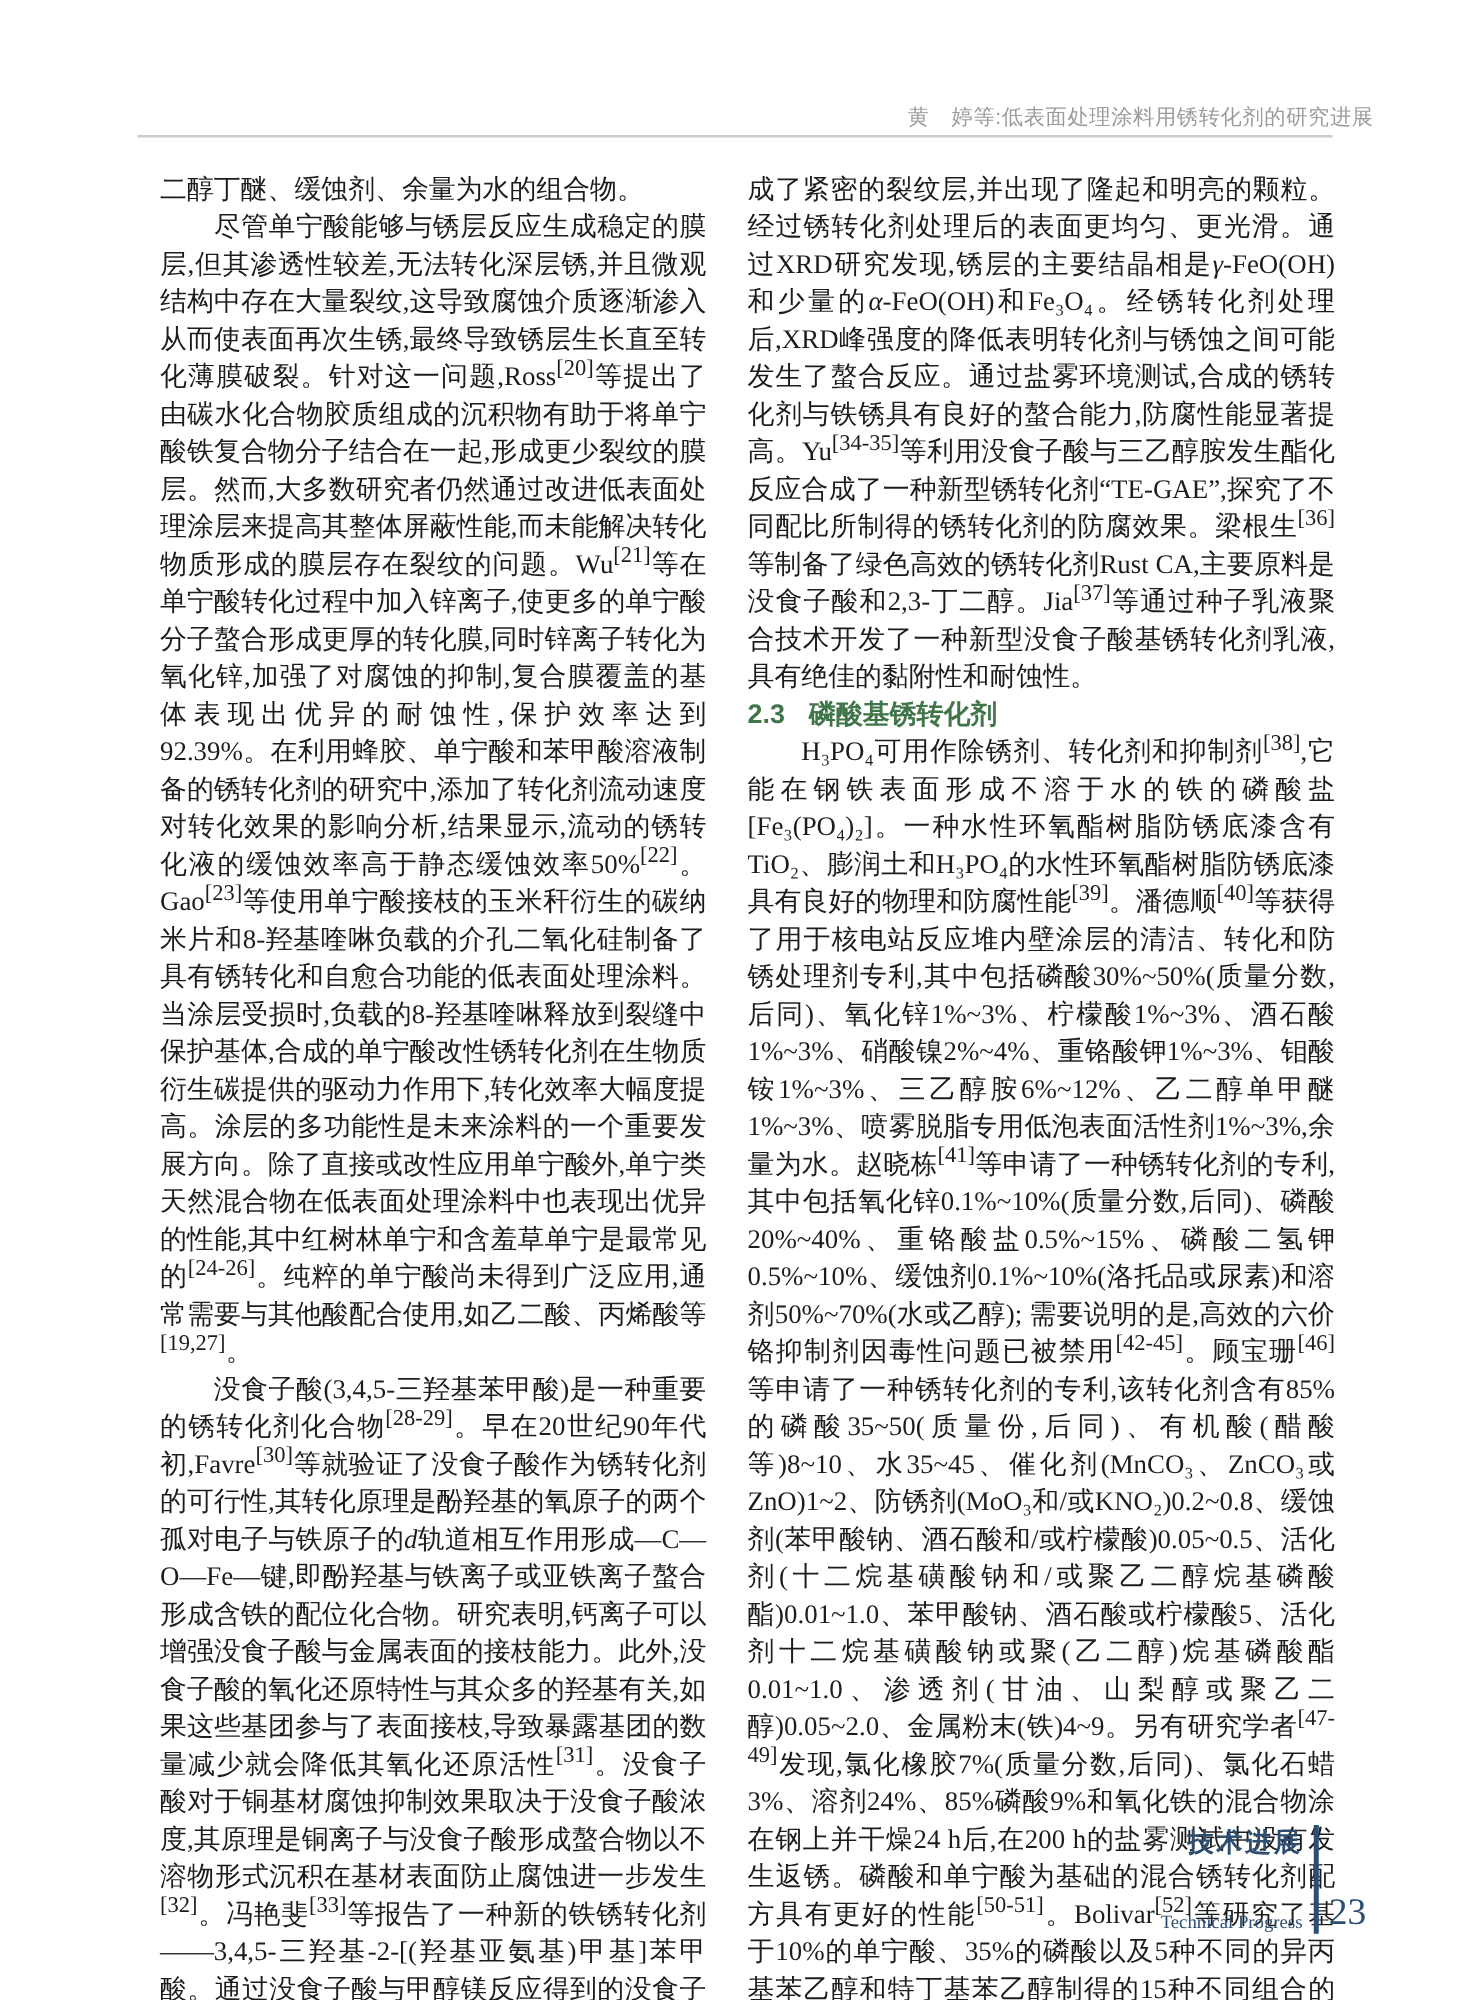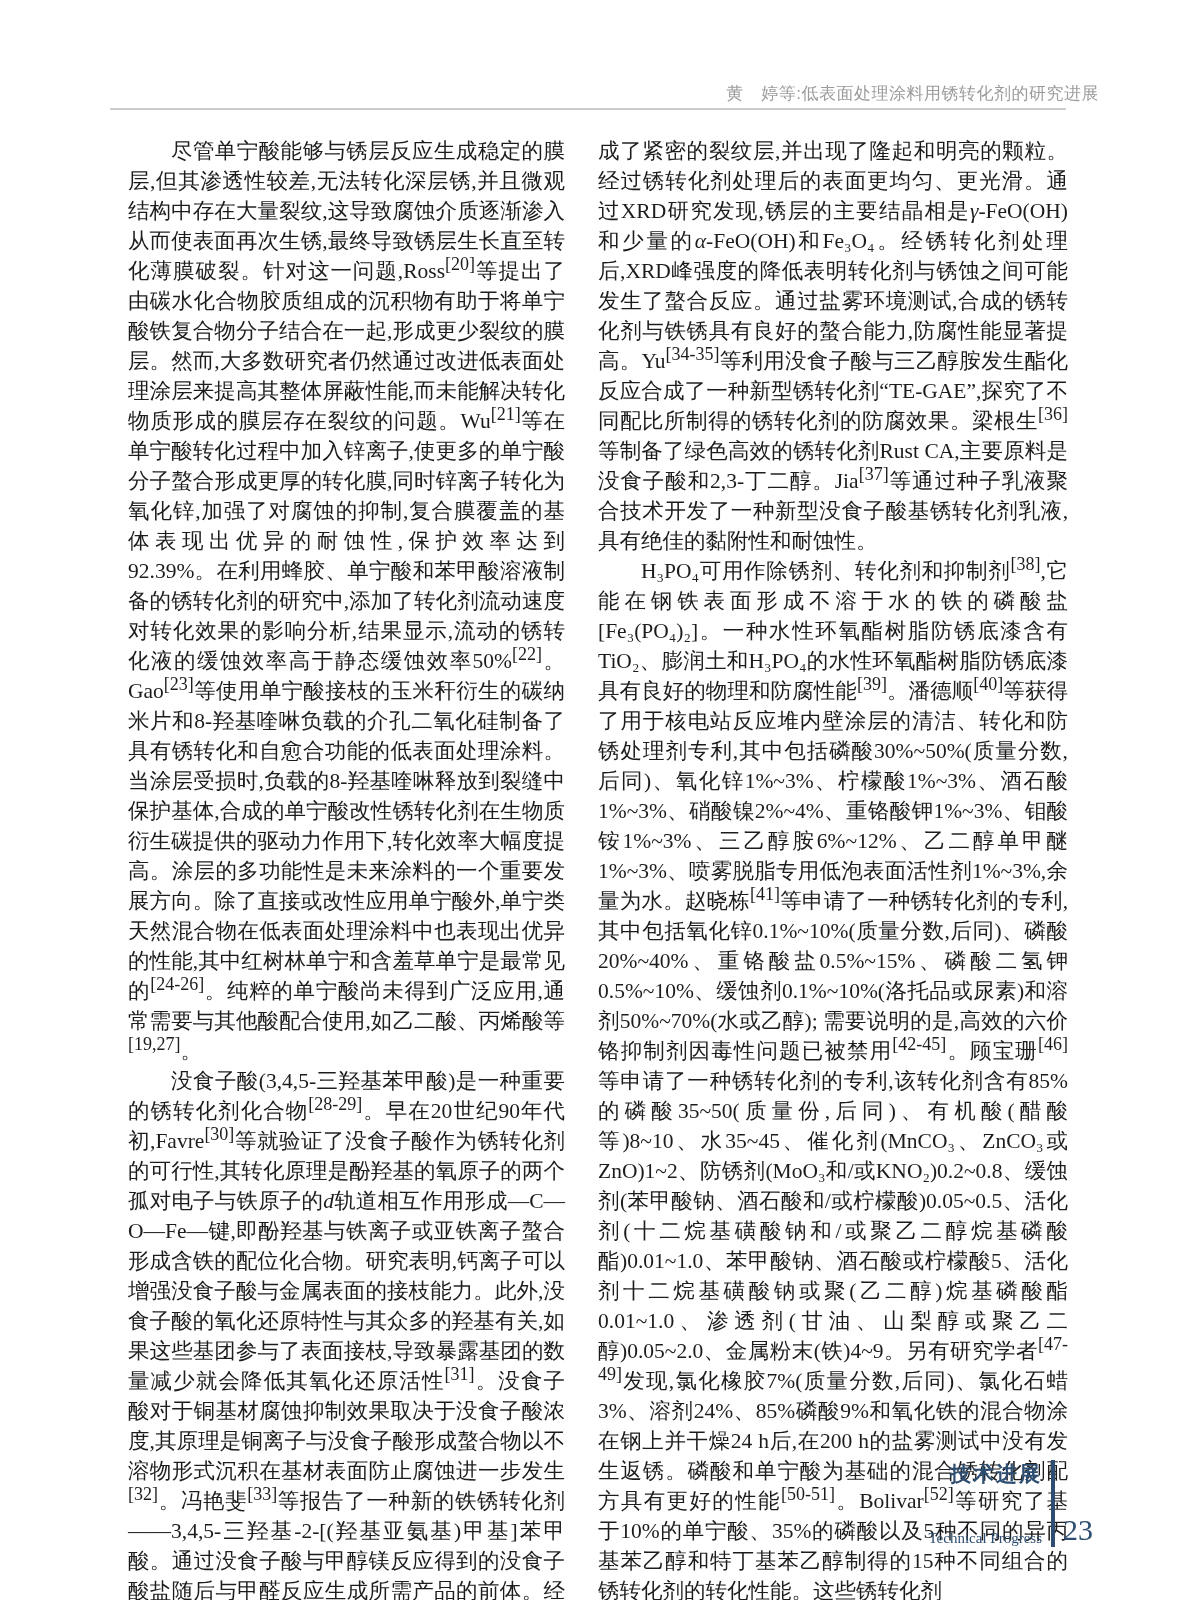--- a/index.html
+++ b/index.html
@@ -87,25 +87,27 @@
 </head>
 <body>
 
 <div class="page">
 
   <div class="running-title">黄　婷等:低表面处理涂料用锈转化剂的研究进展</div>
   <div class="header-rule"></div>
 
   <div class="columns">
     <div class="col col-left">
+        <p><span>二醇丁醚、缓蚀剂、余量为水的组合物。</span></p>
         <p class="indent"><span>尽管单宁酸能够与锈层反应生成稳定的膜层,但其渗透性较差,无法转化深层锈,并且微观结构中存在大量裂纹,这导致腐蚀介质逐渐渗入从而使表面再次生锈,最终导致锈层生长直至转化薄膜破裂。针对这一问题,Ross</span><sup>[20]</sup><span>等提出了由碳水化合物胶质组成的沉积物有助于将单宁酸铁复合物分子结合在一起,形成更少裂纹的膜层。然而,大多数研究者仍然通过改进低表面处理涂层来提高其整体屏蔽性能,而未能解决转化物质形成的膜层存在裂纹的问题。Wu</span><sup>[21]</sup><span>等在单宁酸转化过程中加入锌离子,使更多的单宁酸分子螯合形成更厚的转化膜,同时锌离子转化为氧化锌,加强了对腐蚀的抑制,复合膜覆盖的基体表现出优异的耐蚀性,保护效率达到92.39%。在利用蜂胶、单宁酸和苯甲酸溶液制备的锈转化剂的研究中,添加了转化剂流动速度对转化效果的影响分析,结果显示,流动的锈转化液的缓蚀效率高于静态缓蚀效率50%</span><sup>[22]</sup><span>。Gao</span><sup>[23]</sup><span>等使用单宁酸接枝的玉米秆衍生的碳纳米片和8-羟基喹啉负载的介孔二氧化硅制备了具有锈转化和自愈合功能的低表面处理涂料。当涂层受损时,负载的8-羟基喹啉释放到裂缝中保护基体,合成的单宁酸改性锈转化剂在生物质衍生碳提供的驱动力作用下,转化效率大幅度提高。涂层的多功能性是未来涂料的一个重要发展方向。除了直接或改性应用单宁酸外,单宁类天然混合物在低表面处理涂料中也表现出优异的性能,其中红树林单宁和含羞草单宁是最常见的</span><sup>[24-26]</sup><span>。纯粹的单宁酸尚未得到广泛应用,通常需要与其他酸配合使用,如乙二酸、丙烯酸等</span><sup>[19,27]</sup><span>。</span></p>
         <p class="indent"><span>没食子酸(3,4,5-三羟基苯甲酸)是一种重要的锈转化剂化合物</span><sup>[28-29]</sup><span>。早在20世纪90年代初,Favre</span><sup>[30]</sup><span>等就验证了没食子酸作为锈转化剂的可行性,其转化原理是酚羟基的氧原子的两个孤对电子与铁原子的</span><i>d</i><span>轨道相互作用形成—C—O—Fe—键,即酚羟基与铁离子或亚铁离子螯合形成含铁的配位化合物。研究表明,钙离子可以增强没食子酸与金属表面的接枝能力。此外,没食子酸的氧化还原特性与其众多的羟基有关,如果这些基团参与了表面接枝,导致暴露基团的数量减少就会降低其氧化还原活性</span><sup>[31]</sup><span>。没食子酸对于铜基材腐蚀抑制效果取决于没食子酸浓度,其原理是铜离子与没食子酸形成螯合物以不溶物形式沉积在基材表面防止腐蚀进一步发生</span><sup>[32]</sup><span>。冯艳斐</span><sup>[33]</sup><span>等报告了一种新的铁锈转化剂——3,4,5-三羟基-2-[(羟基亚氨基)甲基]苯甲酸。通过没食子酸与甲醇镁反应得到的没食子酸盐随后与甲醛反应生成所需产品的前体。经过氧化反应,最终得到化合物。处理后的锈层形</span></p>
       </div>
     <div class="col col-right">
         <p><span>成了紧密的裂纹层,并出现了隆起和明亮的颗粒。经过锈转化剂处理后的表面更均匀、更光滑。通过XRD研究发现,锈层的主要结晶相是</span><i>γ</i><span>-FeO(OH)和少量的</span><i>α</i><span>-FeO(OH)和Fe₃O₄。经锈转化剂处理后,XRD峰强度的降低表明转化剂与锈蚀之间可能发生了螯合反应。通过盐雾环境测试,合成的锈转化剂与铁锈具有良好的螯合能力,防腐性能显著提高。Yu</span><sup>[34-35]</sup><span>等利用没食子酸与三乙醇胺发生酯化反应合成了一种新型锈转化剂“TE-GAE”,探究了不同配比所制得的锈转化剂的防腐效果。梁根生</span><sup>[36]</sup><span>等制备了绿色高效的锈转化剂Rust CA,主要原料是没食子酸和2,3-丁二醇。Jia</span><sup>[37]</sup><span>等通过种子乳液聚合技术开发了一种新型没食子酸基锈转化剂乳液,具有绝佳的黏附性和耐蚀性。</span></p>
+        <h2><span class="h-num">2.3</span><span class="h-title">磷酸基锈转化剂</span></h2>
         <p class="indent"><span>H₃PO₄可用作除锈剂、转化剂和抑制剂</span><sup>[38]</sup><span>,它能在钢铁表面形成不溶于水的铁的磷酸盐[Fe₃(PO₄)₂]。一种水性环氧酯树脂防锈底漆含有TiO₂、膨润土和H₃PO₄的水性环氧酯树脂防锈底漆具有良好的物理和防腐性能</span><sup>[39]</sup><span>。潘德顺</span><sup>[40]</sup><span>等获得了用于核电站反应堆内壁涂层的清洁、转化和防锈处理剂专利,其中包括磷酸30%~50%(质量分数,后同)、氧化锌1%~3%、柠檬酸1%~3%、酒石酸1%~3%、硝酸镍2%~4%、重铬酸钾1%~3%、钼酸铵1%~3%、三乙醇胺6%~12%、乙二醇单甲醚1%~3%、喷雾脱脂专用低泡表面活性剂1%~3%,余量为水。赵晓栋</span><sup>[41]</sup><span>等申请了一种锈转化剂的专利,其中包括氧化锌0.1%~10%(质量分数,后同)、磷酸20%~40%、重铬酸盐0.5%~15%、磷酸二氢钾0.5%~10%、缓蚀剂0.1%~10%(洛托品或尿素)和溶剂50%~70%(水或乙醇); 需要说明的是,高效的六价铬抑制剂因毒性问题已被禁用</span><sup>[42-45]</sup><span>。顾宝珊</span><sup>[46]</sup><span>等申请了一种锈转化剂的专利,该转化剂含有85%的磷酸35~50(质量份,后同)、有机酸(醋酸等)8~10、水35~45、催化剂(MnCO₃、ZnCO₃或ZnO)1~2、防锈剂(MoO₃和/或KNO₂)0.2~0.8、缓蚀剂(苯甲酸钠、酒石酸和/或柠檬酸)0.05~0.5、活化剂(十二烷基磺酸钠和/或聚乙二醇烷基磷酸酯)0.01~1.0、苯甲酸钠、酒石酸或柠檬酸5、活化剂十二烷基磺酸钠或聚(乙二醇)烷基磷酸酯0.01~1.0、渗透剂(甘油、山梨醇或聚乙二醇)0.05~2.0、金属粉末(铁)4~9。另有研究学者</span><sup>[47-49]</sup><span>发现,氯化橡胶7%(质量分数,后同)、氯化石蜡3%、溶剂24%、85%磷酸9%和氧化铁的混合物涂在钢上并干燥24 h后,在200 h的盐雾测试中没有发生返锈。磷酸和单宁酸为基础的混合锈转化剂配方具有更好的性能</span><sup>[50-51]</sup><span>。Bolivar</span><sup>[52]</sup><span>等研究了基于10%的单宁酸、35%的磷酸以及5种不同的异丙基苯乙醇和特丁基苯乙醇制得的15种不同组合的锈转化剂的转化性能。这些锈转化剂</span></p>
       </div>
   </div>
 
   <div class="page-footer">
     <div class="footer-labels">
       <div class="footer-cn">技术进展</div>
       <div class="footer-en">Technical Progress</div>
     </div>
     <div class="footer-bar"></div>

